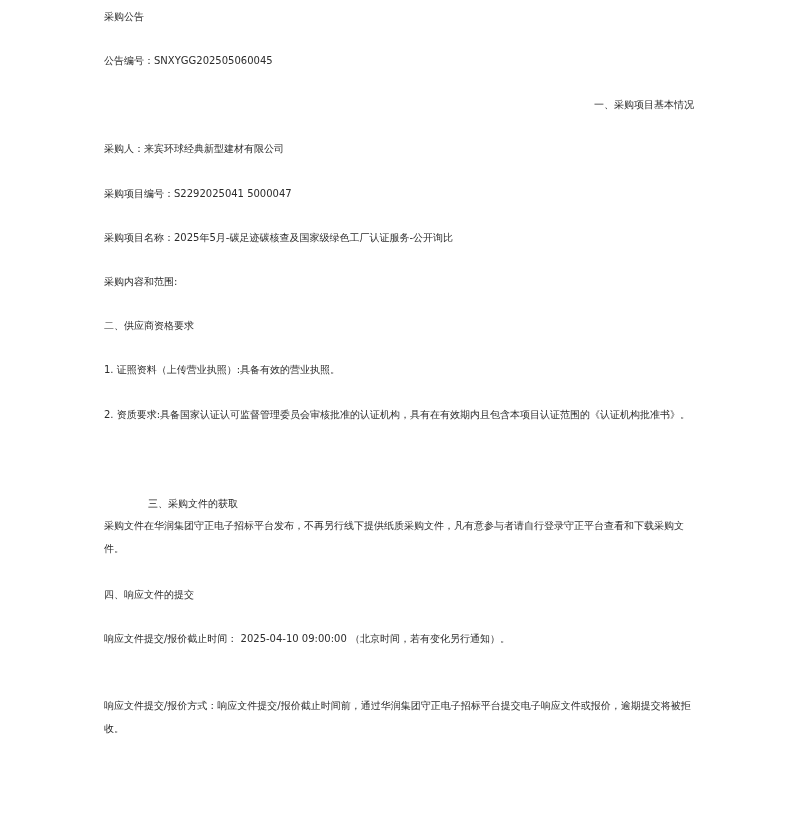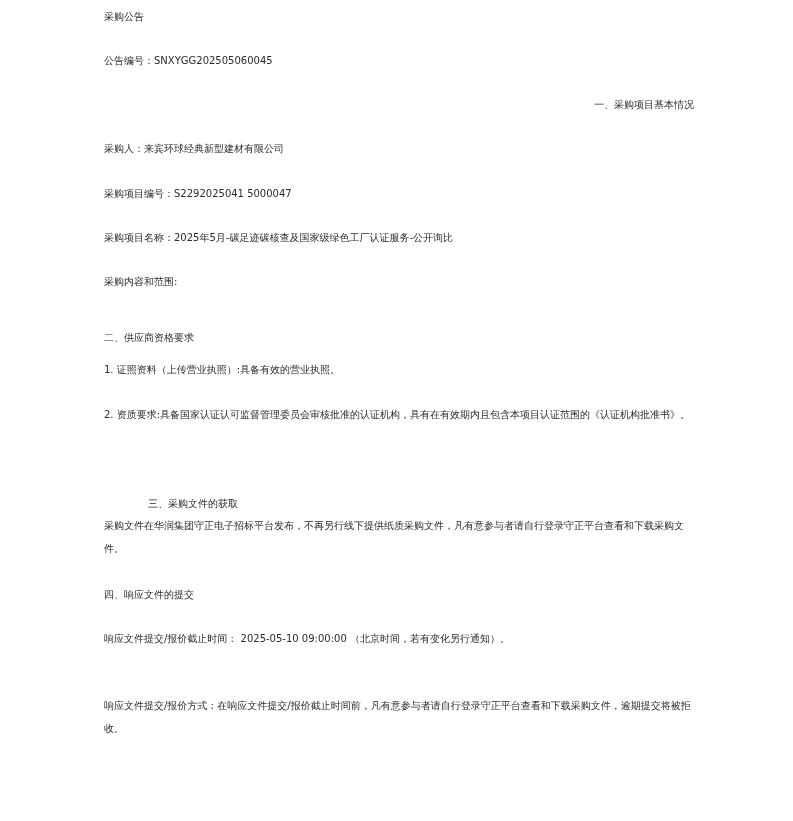--- a/index.html
+++ b/index.html
@@ -36,21 +36,21 @@
 <body>
 
 <div class="doc">
   <div class="p" style="top:5px;">采购公告</div>
   <div class="p" style="top:49px;">公告编号：SNXYGG202505060045</div>
   <div class="p" style="top:93px;text-align:right;">一、采购项目基本情况</div>
   <div class="p" style="top:137px;">采购人：来宾环球经典新型建材有限公司</div>
   <div class="p" style="top:182px;">采购项目编号：S2292025041 5000047</div>
   <div class="p" style="top:226px;">采购项目名称：2025年5月-碳足迹碳核查及国家级绿色工厂认证服务-公开询比</div>
   <div class="p" style="top:270px;">采购内容和范围:</div>
-  <div class="p" style="top:314px;margin-top:12px;">二、供应商资格要求</div>
+  <div class="p" style="top:314px;">二、供应商资格要求</div>
   <div class="p" style="top:358px;">1. 证照资料（上传营业执照）:具备有效的营业执照。</div>
   <div class="p" style="top:403px;">2. 资质要求:具备国家认证认可监督管理委员会审核批准的认证机构，具有在有效期内且包含本项目认证范围的《认证机构批准书》。</div>
   <div class="p" style="top:492px;margin-left:44px;">三、采购文件的获取</div>
   <div class="p" style="top:514px;">采购文件在华润集团守正电子招标平台发布，不再另行线下提供纸质采购文件，凡有意参与者请自行登录守正平台查看和下载采购文件。</div>
   <div class="p" style="top:583px;">四、响应文件的提交</div>
-  <div class="p" style="top:627px;">响应文件提交/报价截止时间： 2025-05-10 09:00:00 （北京时间，若有变化另行通知）。</div>
-  <div class="p" style="top:694px;">响应文件提交/报价方式：在响应文件提交/报价截止时间前，凡有意参与者请自行登录守正平台查看和下载采购文件，逾期提交将被拒收。</div>
+  <div class="p" style="top:627px;">响应文件提交/报价截止时间： 2025-04-10 09:00:00 （北京时间，若有变化另行通知）。</div>
+  <div class="p" style="top:694px;">响应文件提交/报价方式：响应文件提交/报价截止时间前，通过华润集团守正电子招标平台提交电子响应文件或报价，逾期提交将被拒收。</div>
 </div>
 
 </body></html>

